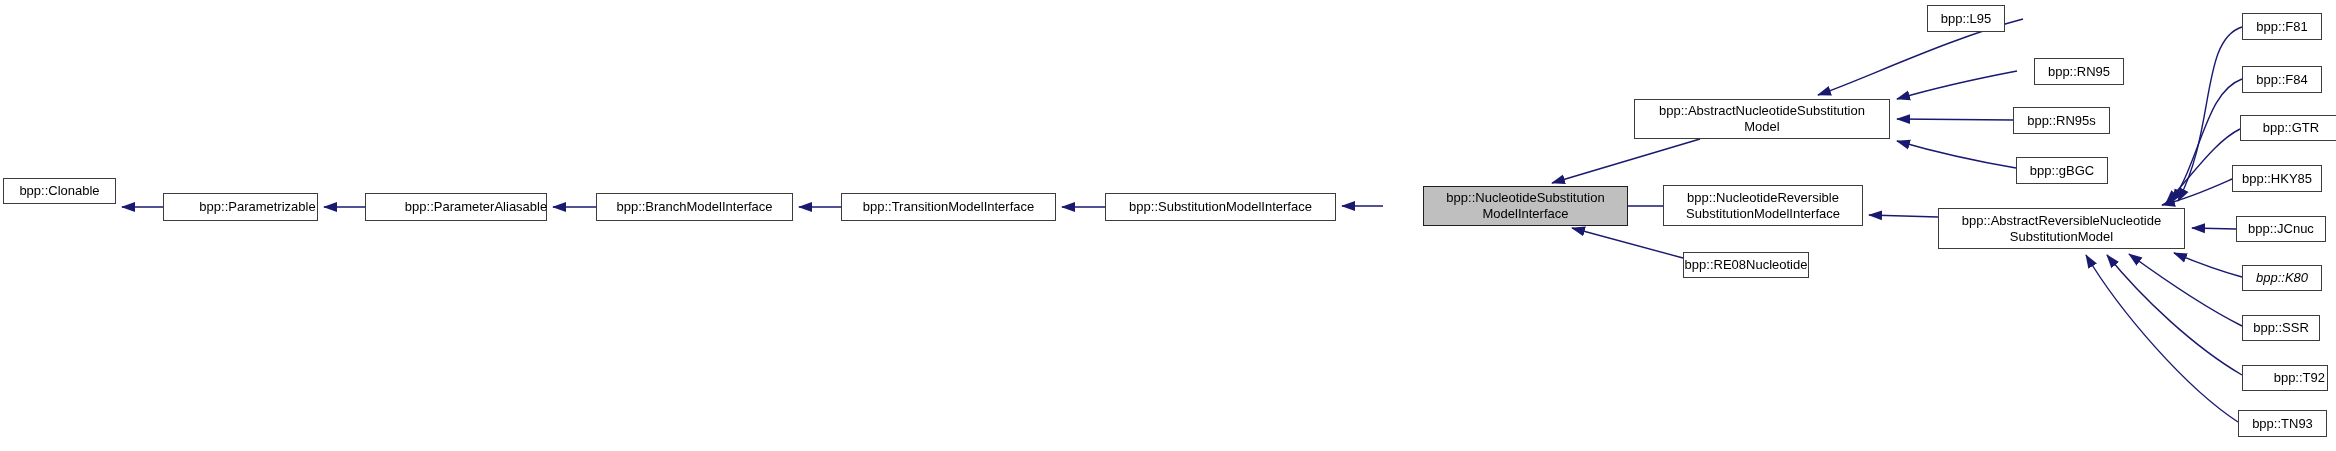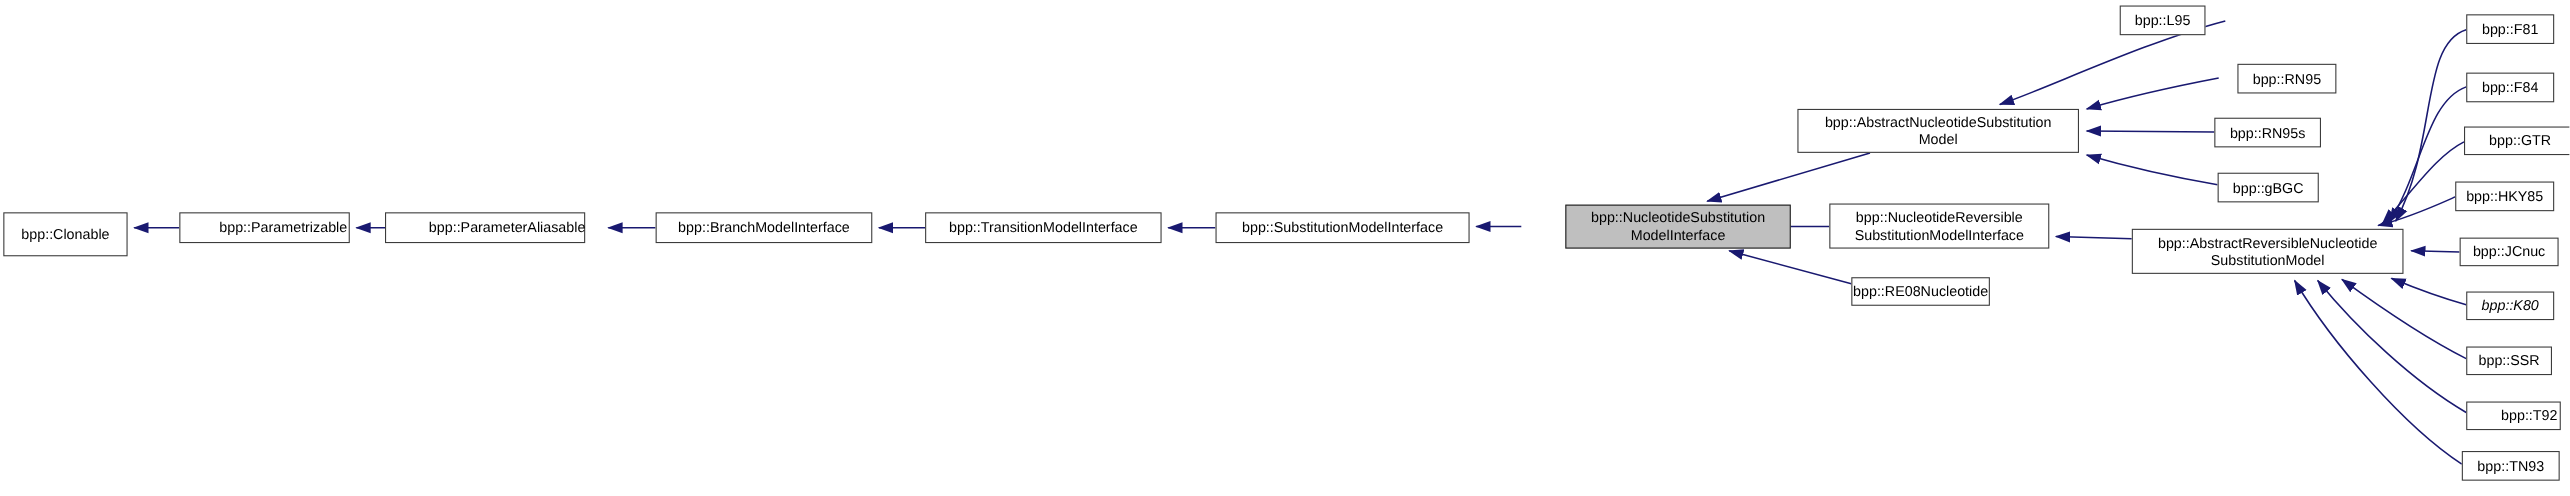--- a/index.html
+++ b/index.html
@@ -78,23 +78,23 @@
         <path class="edge" d="M 2240,129 C 2214,142 2192,176 2166,203" stroke="#191970" marker-end="url(#arrowhead)"></path>
         <path class="edge" d="M 2232,179 C 2214,187 2190,198 2162,205" stroke="#191970" marker-end="url(#arrowhead)"></path>
         <path class="edge" d="M 2236,229 L 2192,228" stroke="#191970" marker-end="url(#arrowhead)"></path>
         <path class="edge" d="M 2242,277 C 2220,271 2198,263 2174,253" stroke="#191970" marker-end="url(#arrowhead)"></path>
         <path class="edge" d="M 2242,326 C 2206,308 2162,278 2129,254" stroke="#191970" marker-end="url(#arrowhead)"></path>
         <path class="edge" d="M 2242,375 C 2194,347 2142,298 2107,255" stroke="#191970" marker-end="url(#arrowhead)"></path>
         <path class="edge" d="M 2238,422 C 2186,388 2120,312 2086,255" stroke="#191970" marker-end="url(#arrowhead)"></path>
       </g>
   </svg>
   <div id="node-layer">
-      <div class="node" style="left: 3px; top: 193px; width: 113px; height: 40px;"><span>bpp::Clonable</span></div>
+      <div class="node" style="left: 3px; top: 178px; width: 113px; height: 26px;"><span>bpp::Clonable</span></div>
       <div class="node" style="left: 163px; top: 193px; width: 155px; height: 28px; padding-left: 36px;"><span>bpp::Parametrizable</span></div>
-      <div class="node" style="left: 350px; top: 193px; width: 182px; height: 28px; padding-left: 42px;"><span>bpp::ParameterAliasable</span></div>
+      <div class="node" style="left: 365px; top: 193px; width: 182px; height: 28px; padding-left: 42px;"><span>bpp::ParameterAliasable</span></div>
       <div class="node" style="left: 596px; top: 193px; width: 197px; height: 28px;"><span>bpp::BranchModelInterface</span></div>
       <div class="node" style="left: 841px; top: 193px; width: 215px; height: 28px;"><span>bpp::TransitionModelInterface</span></div>
       <div class="node" style="left: 1105px; top: 193px; width: 231px; height: 28px;"><span>bpp::SubstitutionModelInterface</span></div>
       <div class="node highlight" style="left: 1383px; top: 186px; width: 205px; height: 40px; margin-left: 40px;"><span>bpp::NucleotideSubstitution
 ModelInterface</span></div>
       <div class="node" style="left: 1663px; top: 185px; width: 200px; height: 41px;"><span>bpp::NucleotideReversible
 SubstitutionModelInterface</span></div>
       <div class="node" style="left: 1683px; top: 252px; width: 126px; height: 26px;"><span>bpp::RE08Nucleotide</span></div>
       <div class="node" style="left: 1634px; top: 99px; width: 256px; height: 40px;"><span>bpp::AbstractNucleotideSubstitution
 Model</span></div>

